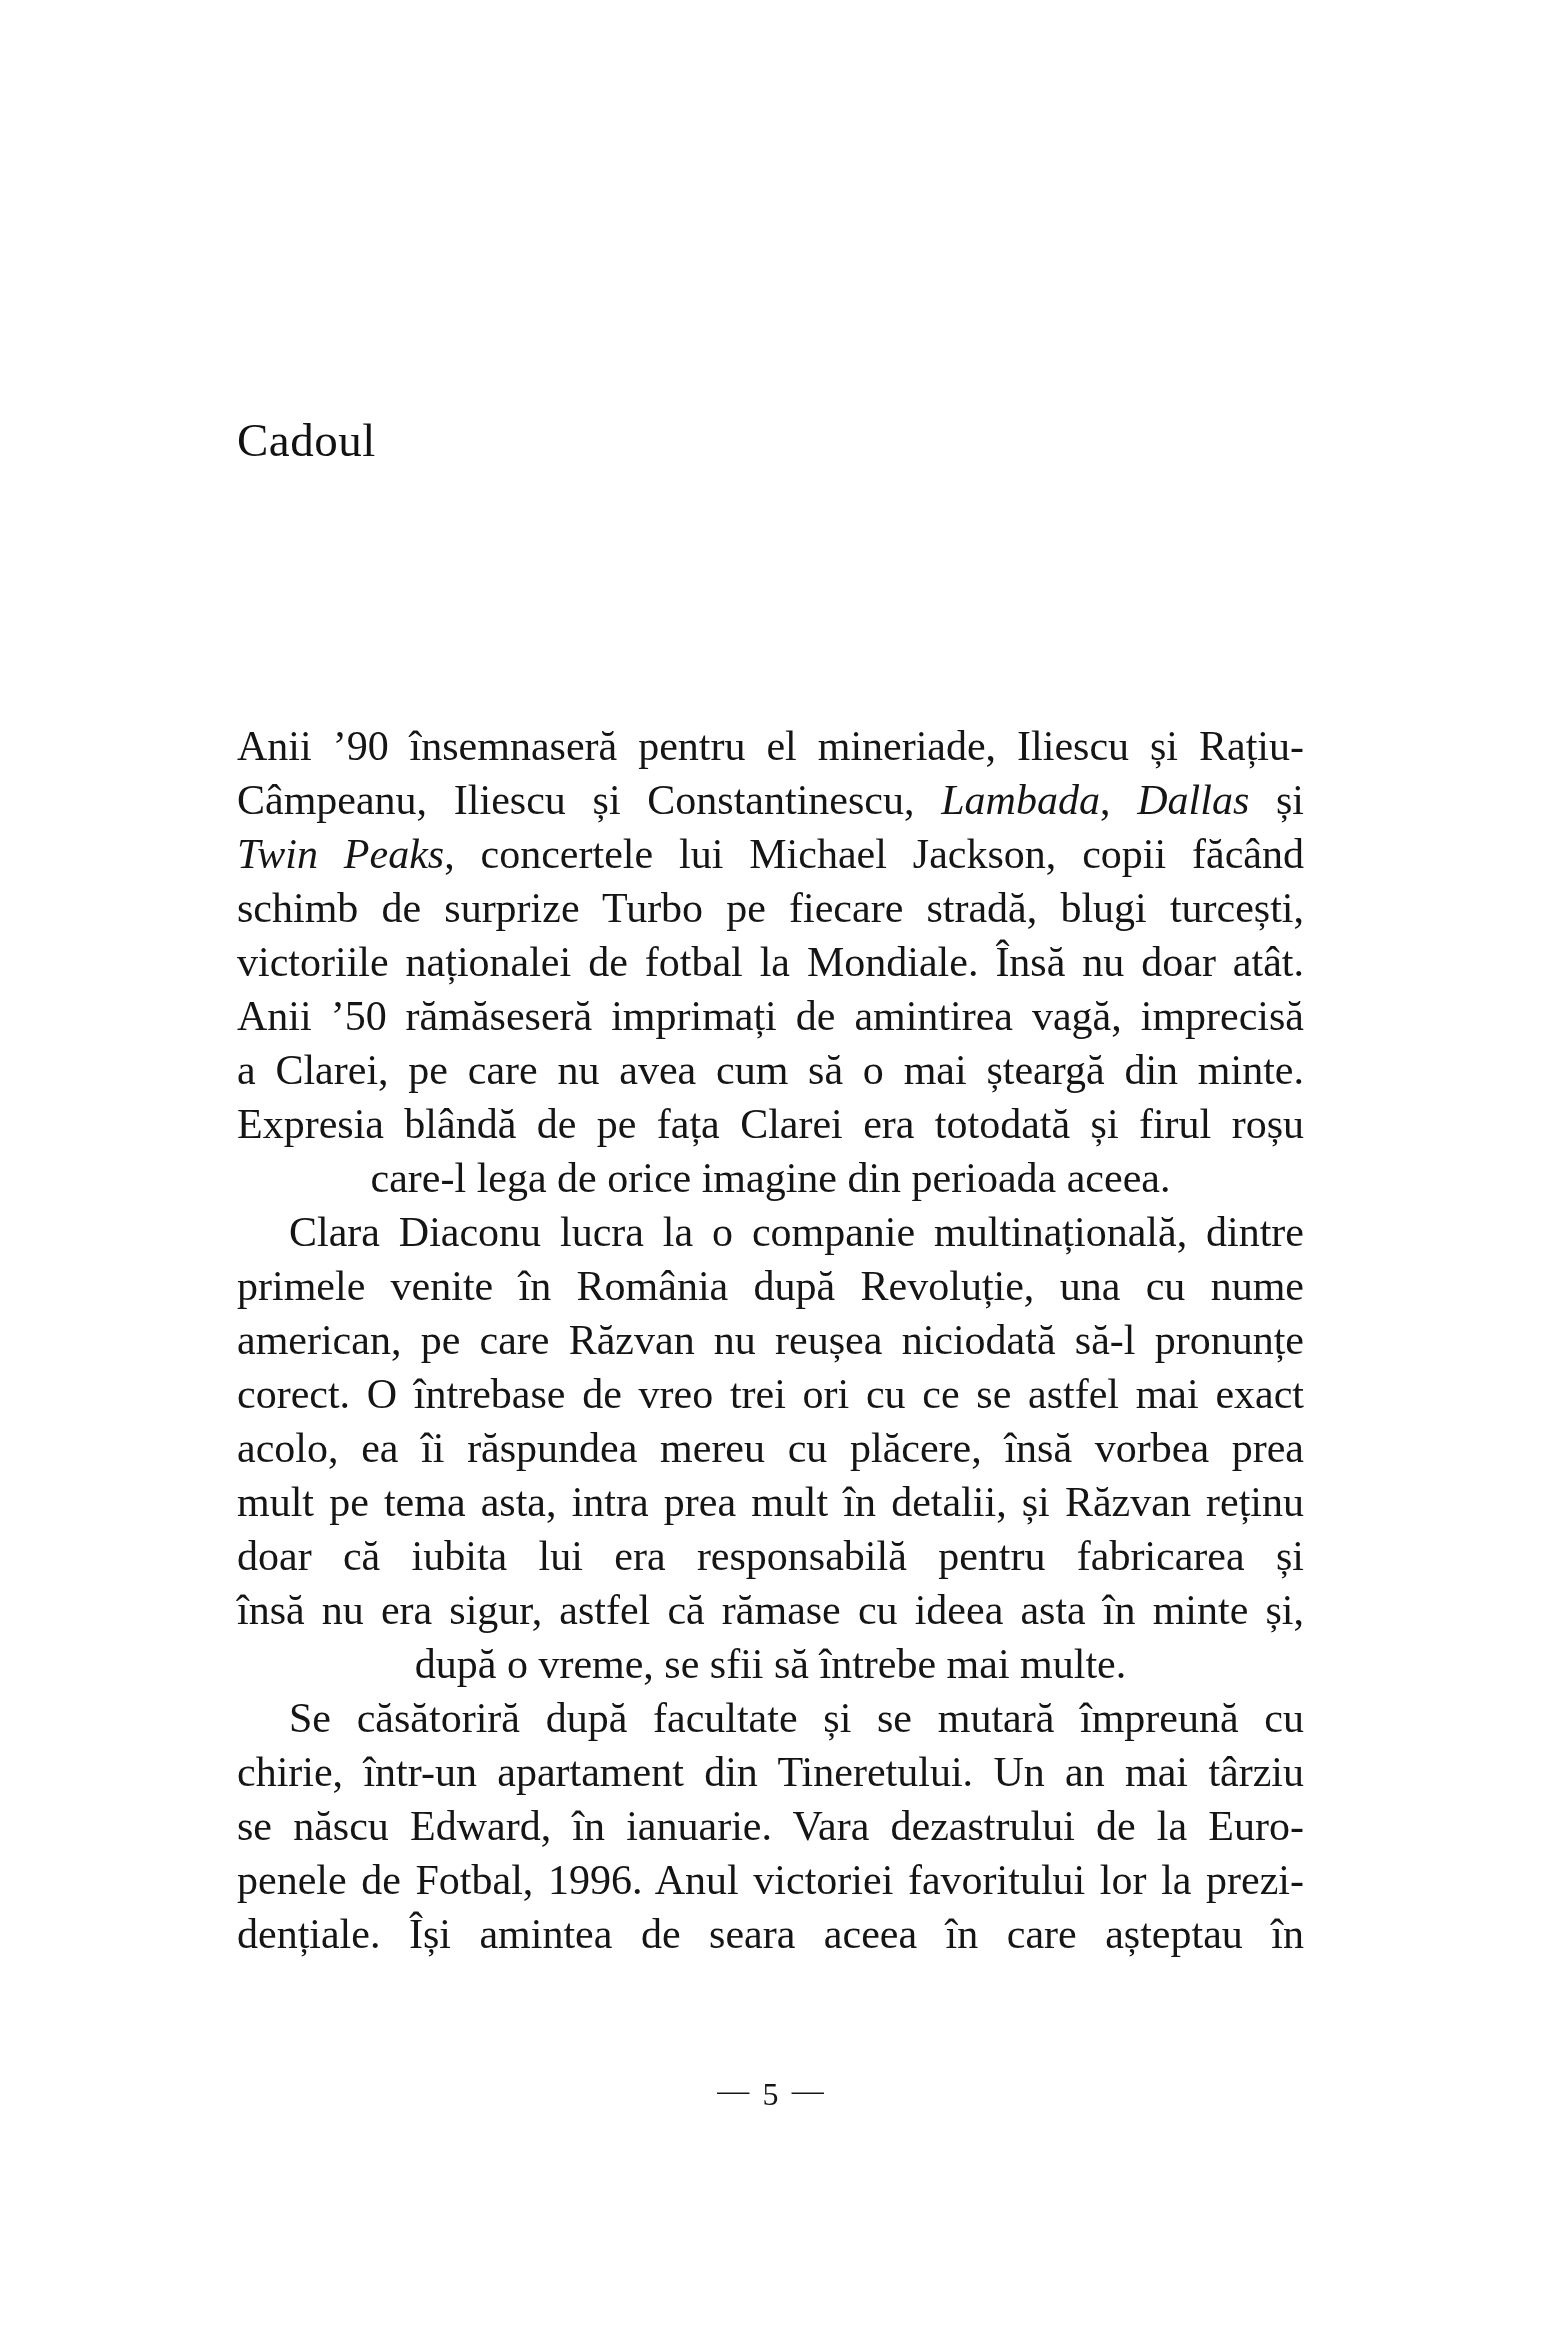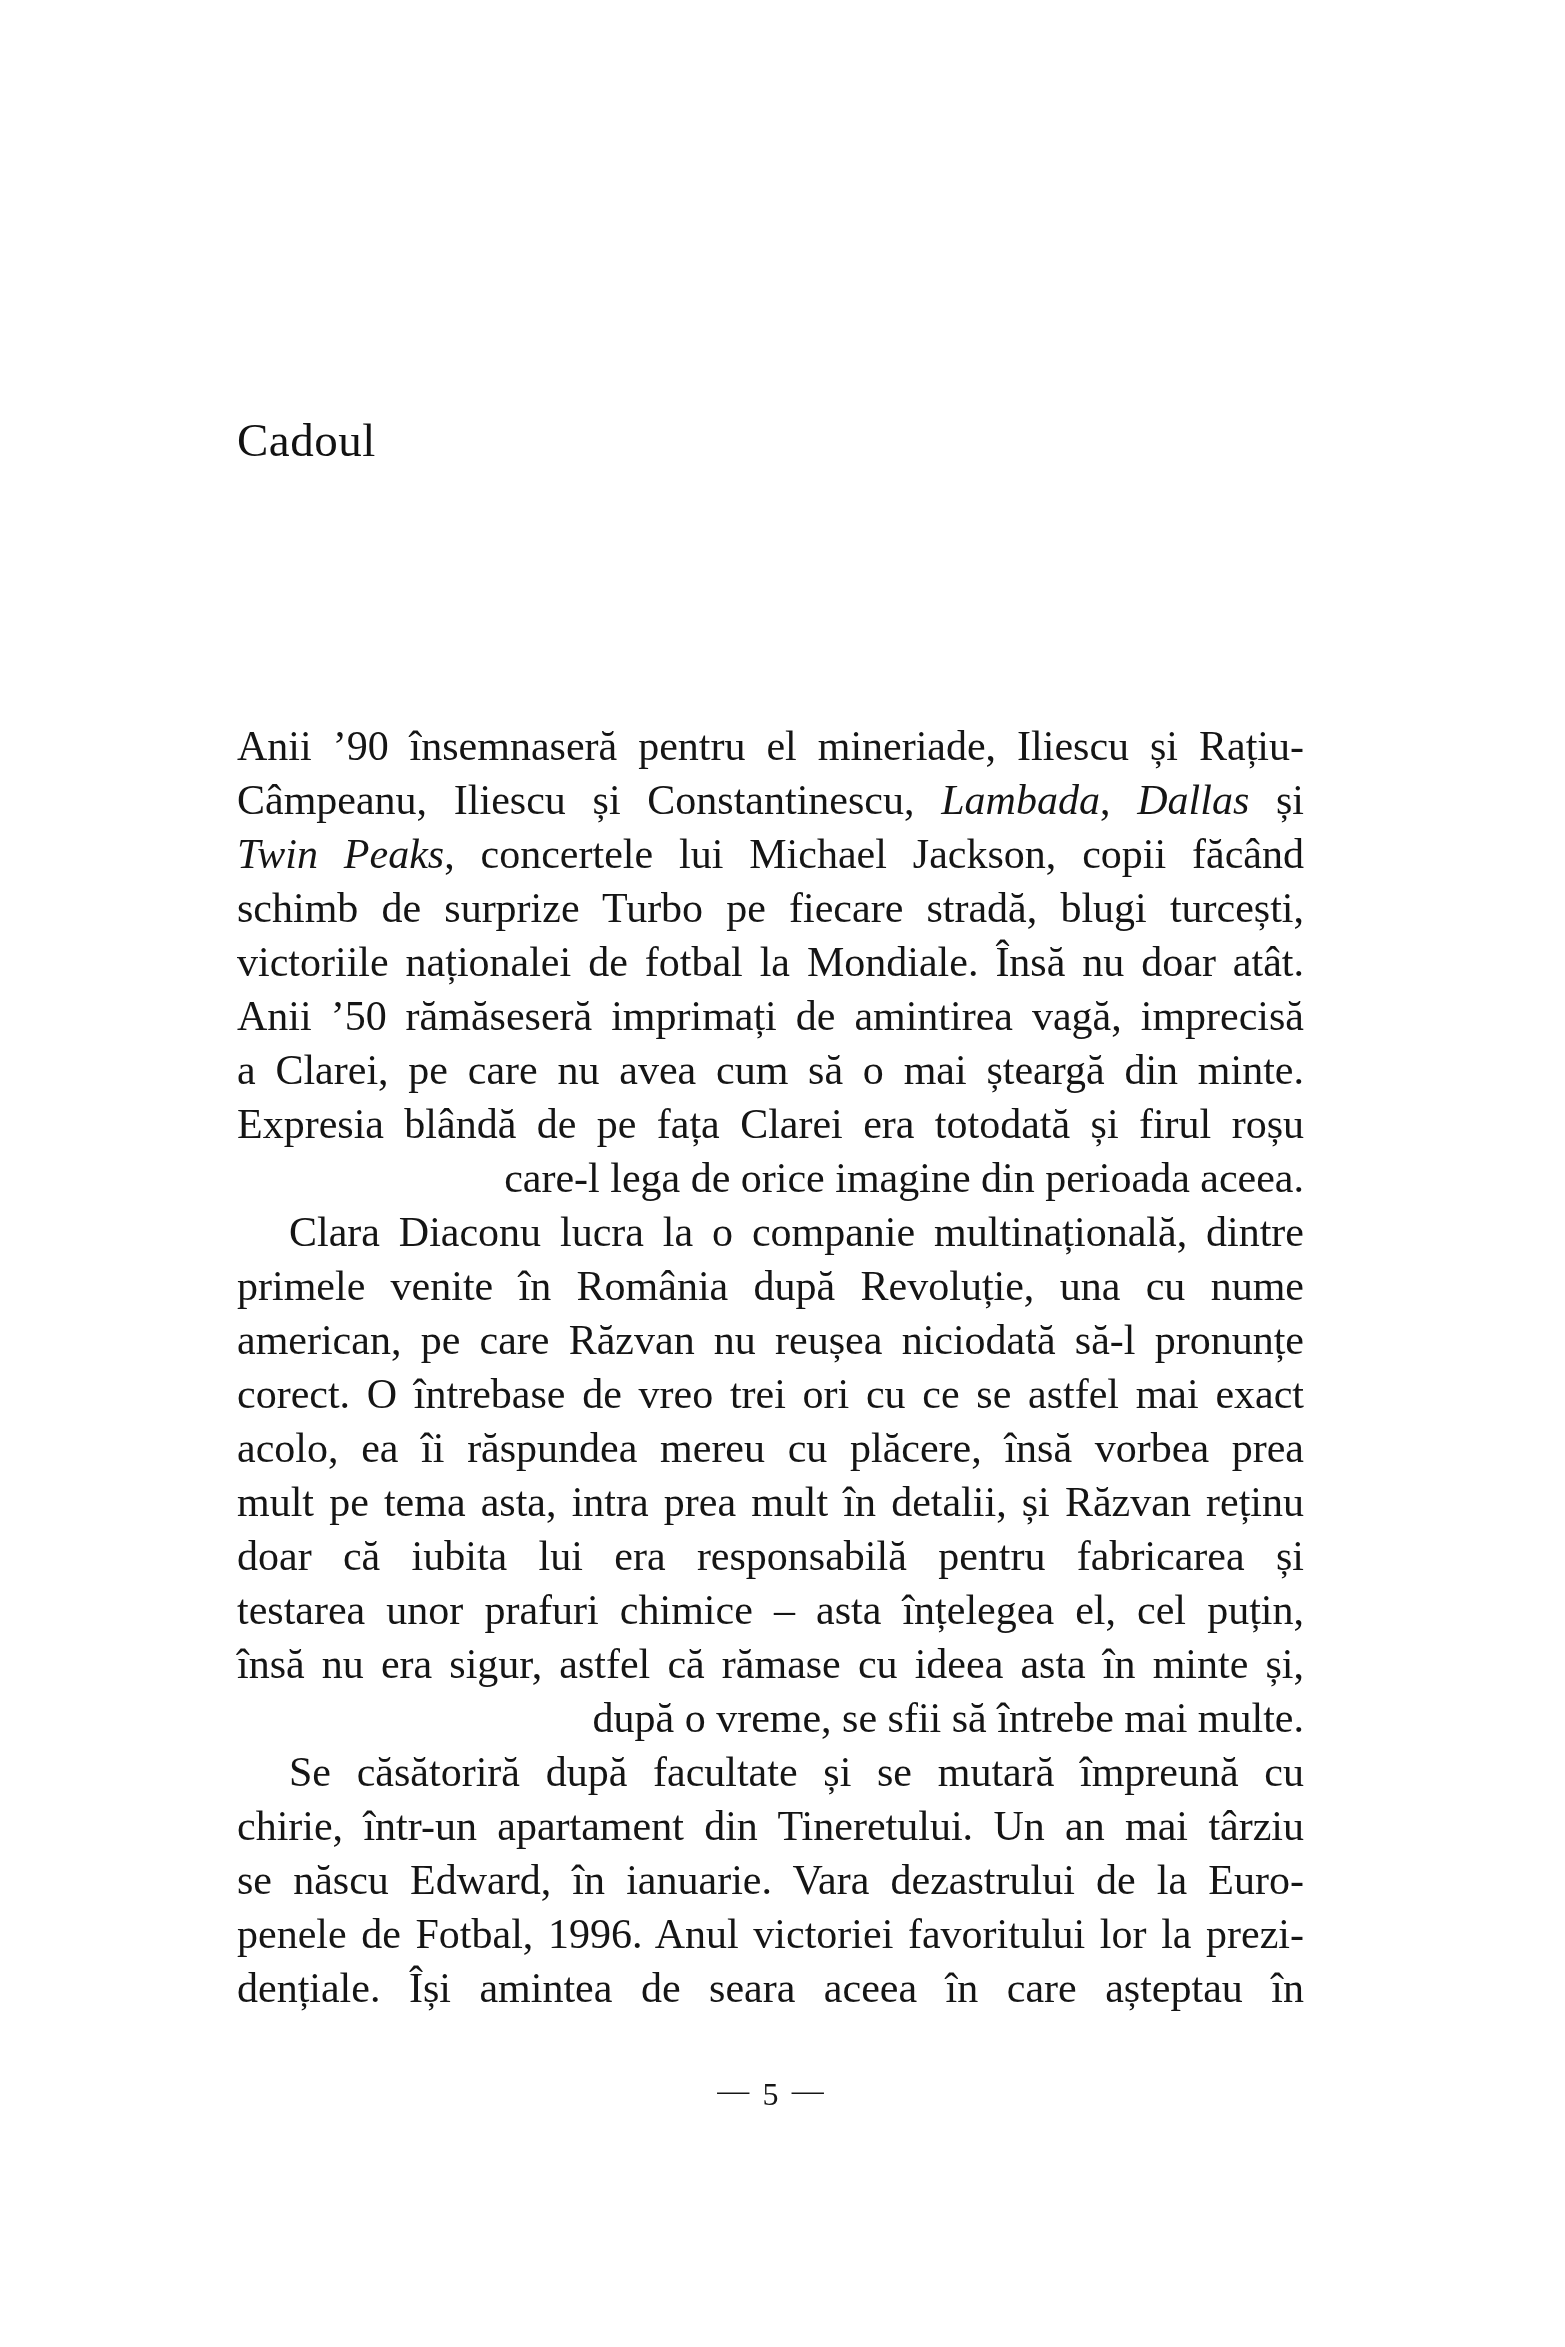--- a/index.html
+++ b/index.html
@@ -31,21 +31,21 @@
   .body-text {
     position: absolute;
     top: 719px;
     left: 237px;
     width: 1067px;
     font-size: 42px;
     line-height: 54px;
     color: #151515;
   }
   .line {
-    text-align: right;
+    text-align: center;
     white-space: normal;
   }
   .line.j {
     text-align: justify;
     text-align-last: justify;
   }
   .line.ind {
     text-indent: 52px;
   }
   .it {
@@ -91,21 +91,20 @@
         <div class="line"><span>care-l lega de orice imagine din perioada aceea.</span></div>
       </div>
       <div>
         <div class="line j ind"><span>Clara Diaconu lucra la o companie multinațională, dintre</span></div>
         <div class="line j"><span>primele venite în România după Revoluție, una cu nume</span></div>
         <div class="line j"><span>american, pe care Răzvan nu reușea niciodată să-l pronunțe</span></div>
         <div class="line j"><span>corect. O întrebase de vreo trei ori cu ce se astfel mai exact</span></div>
         <div class="line j"><span>acolo, ea îi răspundea mereu cu plăcere, însă vorbea prea</span></div>
         <div class="line j"><span>mult pe tema asta, intra prea mult în detalii, și Răzvan reținu</span></div>
         <div class="line j"><span>doar că iubita lui era responsabilă pentru fabricarea și</span></div>
-        <div class="line j"><span>testarea unor prafuri chimice – asta înțelegea el, cel puțin,</span></div>
         <div class="line j"><span>însă nu era sigur, astfel că rămase cu ideea asta în minte și,</span></div>
         <div class="line"><span>după o vreme, se sfii să întrebe mai multe.</span></div>
       </div>
       <div>
         <div class="line j ind"><span>Se căsătoriră după facultate și se mutară împreună cu</span></div>
         <div class="line j"><span>chirie, într-un apartament din Tineretului. Un an mai târziu</span></div>
         <div class="line j"><span>se născu Edward, în ianuarie. Vara dezastrului de la Euro-</span></div>
         <div class="line j"><span>penele de Fotbal, 1996. Anul victoriei favoritului lor la prezi-</span></div>
         <div class="line j"><span>dențiale. Își amintea de seara aceea în care așteptau în</span></div>
       </div>

